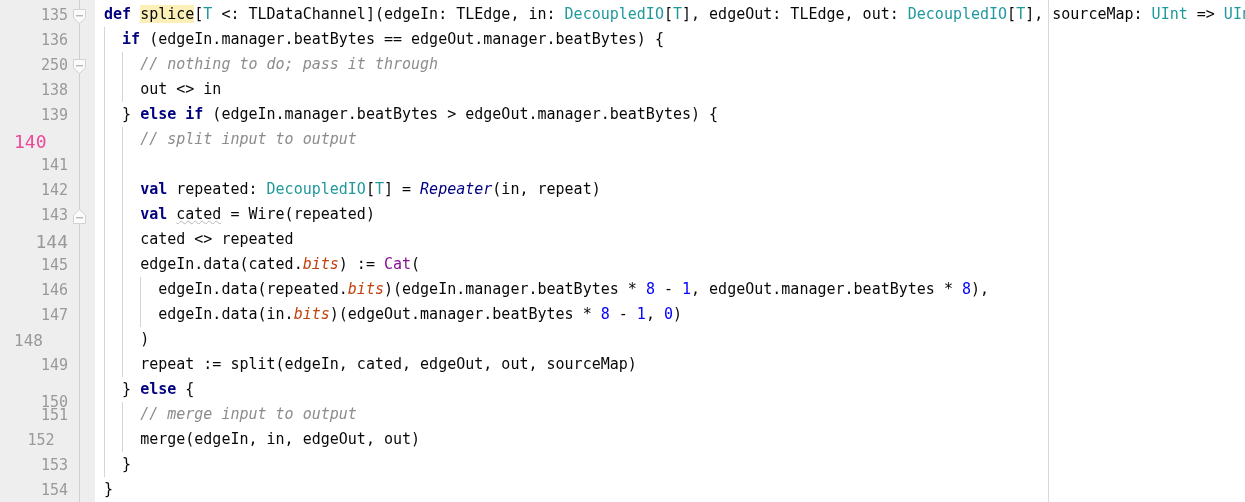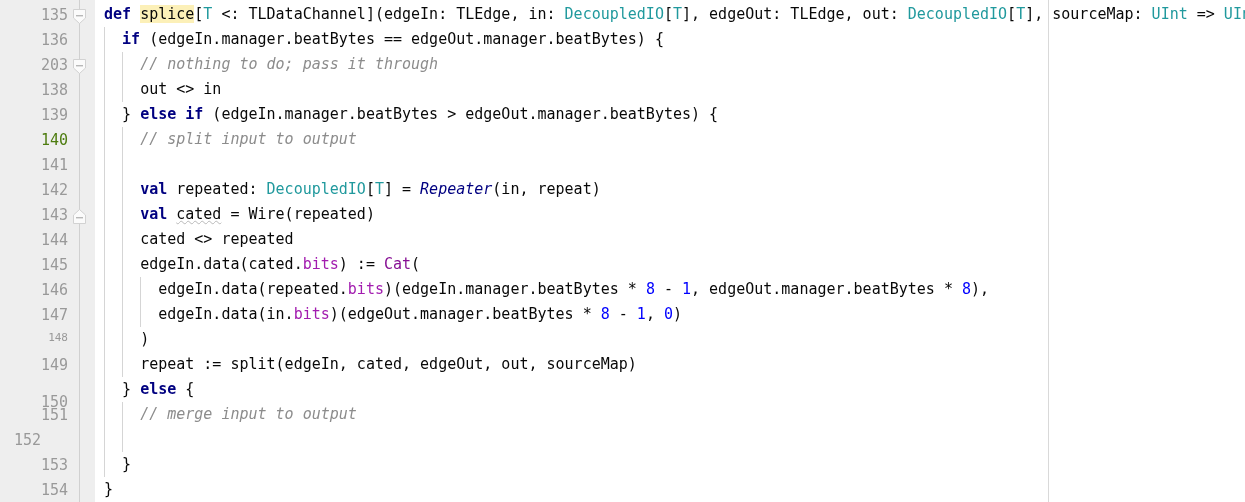--- a/index.html
+++ b/index.html
@@ -87,21 +87,21 @@
     font-family: "DejaVu Sans Mono", "Liberation Mono", monospace;
     letter-spacing: 0px;
   }
 
   
   .kw       { color: #000080; font-weight: bold; }
   .type     { color: #20999d; }
   .num      { color: #0000ff; }
   .cmt      { color: #8c8c8c; font-style: italic; }
   .italic   { color: #000080; font-style: italic; }
-  .field    { color: #a21caf; }
+  .field    { color: #c2410c; font-style: italic; }
   .obj      { color: #871094; }
   .plain    { color: #080808; }
   .hl       { background: #fcf0b8; }
   .typo     {
     text-decoration: underline;
     text-decoration-style: wavy;
     text-decoration-color: #b9b9b9;
     text-decoration-thickness: 1px;
   }
 
@@ -136,36 +136,36 @@
     </div>
   <div id="lines">
       <div class="line" style="top: 2px;"><div class="lineno" style="position: absolute; left: 14px; top: 4px; width: 54px; text-align: right; color: rgb(153, 153, 153); font-size: 15px;">135</div><div class="code"><span class="kw">def</span><span class="plain"> </span><span class="hl">splice</span><span class="plain">[</span><span class="type">T</span><span class="plain"> &lt;: TLDataChannel](edgeIn: TLEdge, in: </span><span class="type">DecoupledIO</span><span class="plain">[</span><span class="type">T</span><span class="plain">], edgeOut: TLEdge, out: </span><span class="type">DecoupledIO</span><span class="plain">[</span><span class="type">T</span><span class="plain">], sourceMap: </span><span class="type">UInt</span><span class="plain"> =&gt; </span><span class="type">UInt</span></div><div class="fold" style="top: 6px;"><svg width="15" height="17" viewBox="0 0 15 17">
             <path d="M1.5 1.5 H13.5 V10 L7.5 15.5 L1.5 10 Z" fill="#fbfbfb" stroke="#d2d2d2" stroke-width="1"></path>
             <rect x="4" y="7" width="7" height="1.4" fill="#b8b8b8"></rect>
           </svg></div></div>
       <div class="line" style="top: 27px;"><div class="lineno" style="position: absolute; left: 14px; top: 4px; width: 54px; text-align: right; color: rgb(153, 153, 153); font-size: 15px;">136</div><div class="code"><span class="plain">  </span><span class="kw">if</span><span class="plain"> (edgeIn.manager.beatBytes == edgeOut.manager.beatBytes) {</span></div><div class="fold" style="top: 31px;"><svg width="15" height="17" viewBox="0 0 15 17">
             <path d="M1.5 1.5 H13.5 V10 L7.5 15.5 L1.5 10 Z" fill="#fbfbfb" stroke="#d2d2d2" stroke-width="1"></path>
             <rect x="4" y="7" width="7" height="1.4" fill="#b8b8b8"></rect>
           </svg></div></div>
-      <div class="line" style="top: 52px;"><div class="lineno" style="position: absolute; left: 14px; top: 4px; width: 54px; text-align: right; color: rgb(153, 153, 153); font-size: 15px;">203</div><div class="code"><span class="plain">    </span><span class="cmt">// nothing to do; pass it through</span></div></div>
+      <div class="line" style="top: 52px;"><div class="lineno" style="position: absolute; left: 14px; top: 4px; width: 54px; text-align: right; color: rgb(153, 153, 153); font-size: 15px;">250</div><div class="code"><span class="plain">    </span><span class="cmt">// nothing to do; pass it through</span></div></div>
       <div class="line" style="top: 77px;"><div class="lineno" style="position: absolute; left: 14px; top: 4px; width: 54px; text-align: right; color: rgb(153, 153, 153); font-size: 15px;">138</div><div class="code"><span class="plain">    </span><span class="plain">out &lt;&gt; in</span></div></div>
       <div class="line" style="top: 102px;"><div class="lineno" style="position: absolute; left: 14px; top: 4px; width: 54px; text-align: right; color: rgb(153, 153, 153); font-size: 15px;">139</div><div class="code"><span class="plain">  </span><span class="plain">} </span><span class="kw">else if</span><span class="plain"> (edgeIn.manager.beatBytes &gt; edgeOut.manager.beatBytes) {</span></div><div class="fold" style="top: 106px;"><svg width="15" height="17" viewBox="0 0 15 17">
             <path d="M7.5 1.5 L13.5 7 V15.5 H1.5 V7 Z" fill="#fbfbfb" stroke="#d2d2d2" stroke-width="1"></path>
             <rect x="4" y="9" width="7" height="1.4" fill="#b8b8b8"></rect>
           </svg></div></div>
-      <div class="line" style="top: 127px;"><div class="lineno" style="position: absolute; left: 14px; top: 4px; width: 54px; text-align: right; color: #4d7c0f; font-size: 15px;">140</div><div class="code"><span class="plain">    </span><span class="cmt">// split input to output</span></div></div>
+      <div class="line" style="top: 127px;"><div class="lineno" style="position: absolute; left: 14px; top: 4px; width: 54px; text-align: left; color: #ec4899; font-size: 18px;">140</div><div class="code"><span class="plain">    </span><span class="cmt">// split input to output</span></div></div>
       <div class="line" style="top: 152px;"><div class="lineno" style="position: absolute; left: 14px; top: 4px; width: 54px; text-align: right; color: rgb(153, 153, 153); font-size: 15px;">141</div></div>
       <div class="line" style="top: 177px;"><div class="lineno" style="position: absolute; left: 14px; top: 4px; width: 54px; text-align: right; color: rgb(153, 153, 153); font-size: 15px;">142</div><div class="code"><span class="plain">    </span><span class="kw">val</span><span class="plain"> repeated: </span><span class="type">DecoupledIO</span><span class="plain">[</span><span class="type">T</span><span class="plain">] = </span><span class="italic">Repeater</span><span class="plain">(in, repeat)</span></div></div>
       <div class="line" style="top: 202px;"><div class="lineno" style="position: absolute; left: 14px; top: 4px; width: 54px; text-align: right; color: rgb(153, 153, 153); font-size: 15px;">143</div><div class="code"><span class="plain">    </span><span class="kw">val</span><span class="plain"> </span><span class="typo">cated</span><span class="plain"> = Wire(repeated)</span></div></div>
-      <div class="line" style="top: 227px;"><div class="lineno" style="position: absolute; left: 14px; top: 4px; width: 54px; text-align: right; color: rgb(153, 153, 153); font-size: 15px;">144</div><div class="code"><span class="plain">    </span><span class="plain">cated &lt;&gt; repeated</span></div></div>
+      <div class="line" style="top: 227px;"><div class="lineno" style="position: absolute; left: 14px; top: 4px; width: 54px; text-align: right; color: rgb(153, 153, 153); font-size: 18px;">144</div><div class="code"><span class="plain">    </span><span class="plain">cated &lt;&gt; repeated</span></div></div>
       <div class="line" style="top: 252px;"><div class="lineno" style="position: absolute; left: 14px; top: 4px; width: 54px; text-align: right; color: rgb(153, 153, 153); font-size: 15px;">145</div><div class="code"><span class="plain">    </span><span class="plain">edgeIn.data(cated.</span><span class="field">bits</span><span class="plain">) := </span><span class="obj">Cat</span><span class="plain">(</span></div></div>
       <div class="line" style="top: 277px;"><div class="lineno" style="position: absolute; left: 14px; top: 4px; width: 54px; text-align: right; color: rgb(153, 153, 153); font-size: 15px;">146</div><div class="code"><span class="plain">      </span><span class="plain">edgeIn.data(repeated.</span><span class="field">bits</span><span class="plain">)(edgeIn.manager.beatBytes * </span><span class="num">8</span><span class="plain"> - </span><span class="num">1</span><span class="plain">, edgeOut.manager.beatBytes * </span><span class="num">8</span><span class="plain">),</span></div></div>
       <div class="line" style="top: 302px;"><div class="lineno" style="position: absolute; left: 14px; top: 4px; width: 54px; text-align: right; color: rgb(153, 153, 153); font-size: 15px;">147</div><div class="code"><span class="plain">      </span><span class="plain">edgeIn.data(in.</span><span class="field">bits</span><span class="plain">)(edgeOut.manager.beatBytes * </span><span class="num">8</span><span class="plain"> - </span><span class="num">1</span><span class="plain">, </span><span class="num">0</span><span class="plain">)</span></div></div>
-      <div class="line" style="top: 327px;"><div class="lineno" style="position: absolute; left: 14px; top: 4px; width: 54px; text-align: right; color: rgb(153, 153, 153); font-size: 11px;">148</div><div class="code"><span class="plain">    </span><span class="plain">)</span></div></div>
+      <div class="line" style="top: 327px;"><div class="lineno" style="position: absolute; left: 14px; top: 4px; width: 54px; text-align: left; color: rgb(153, 153, 153); font-size: 16px;">148</div><div class="code"><span class="plain">    </span><span class="plain">)</span></div></div>
       <div class="line" style="top: 352px;"><div class="lineno" style="position: absolute; left: 14px; top: 4px; width: 54px; text-align: right; color: rgb(153, 153, 153); font-size: 15px;">149</div><div class="code"><span class="plain">    </span><span class="plain">repeat := split(edgeIn, cated, edgeOut, out, sourceMap)</span></div></div>
       <div class="line" style="top: 377px;"><div class="lineno" style="position: absolute; left: 14px; top: 16px; width: 54px; text-align: right; color: rgb(153, 153, 153); font-size: 15px;">150</div><div class="code"><span class="plain">  </span><span class="plain">} </span><span class="kw">else</span><span class="plain"> {</span></div></div>
       <div class="line" style="top: 402px;"><div class="lineno" style="position: absolute; left: 14px; top: 4px; width: 54px; text-align: right; color: rgb(153, 153, 153); font-size: 15px;">151</div><div class="code"><span class="plain">    </span><span class="cmt">// merge input to output</span></div></div>
-      <div class="line" style="top: 427px;"><div class="lineno" style="position: absolute; left: 14px; top: 4px; width: 54px; text-align: left; color: rgb(153, 153, 153); font-size: 15px;">152</div></div>
+      <div class="line" style="top: 427px;"><div class="lineno" style="position: absolute; left: 14px; top: 4px; width: 54px; text-align: center; color: rgb(153, 153, 153); font-size: 15px;">152</div><div class="code"><span class="plain">    </span><span class="plain">merge(edgeIn, in, edgeOut, out)</span></div></div>
       <div class="line" style="top: 452px;"><div class="lineno" style="position: absolute; left: 14px; top: 4px; width: 54px; text-align: right; color: rgb(153, 153, 153); font-size: 15px;">153</div><div class="code"><span class="plain">  </span><span class="plain">}</span></div></div>
       <div class="line" style="top: 477px;"><div class="lineno" style="position: absolute; left: 14px; top: 4px; width: 54px; color: rgb(153, 153, 153); font-size: 15px;">154</div><div class="code"><span class="plain">}</span></div></div>
     </div>
 
 </div>
 
 </body></html>

